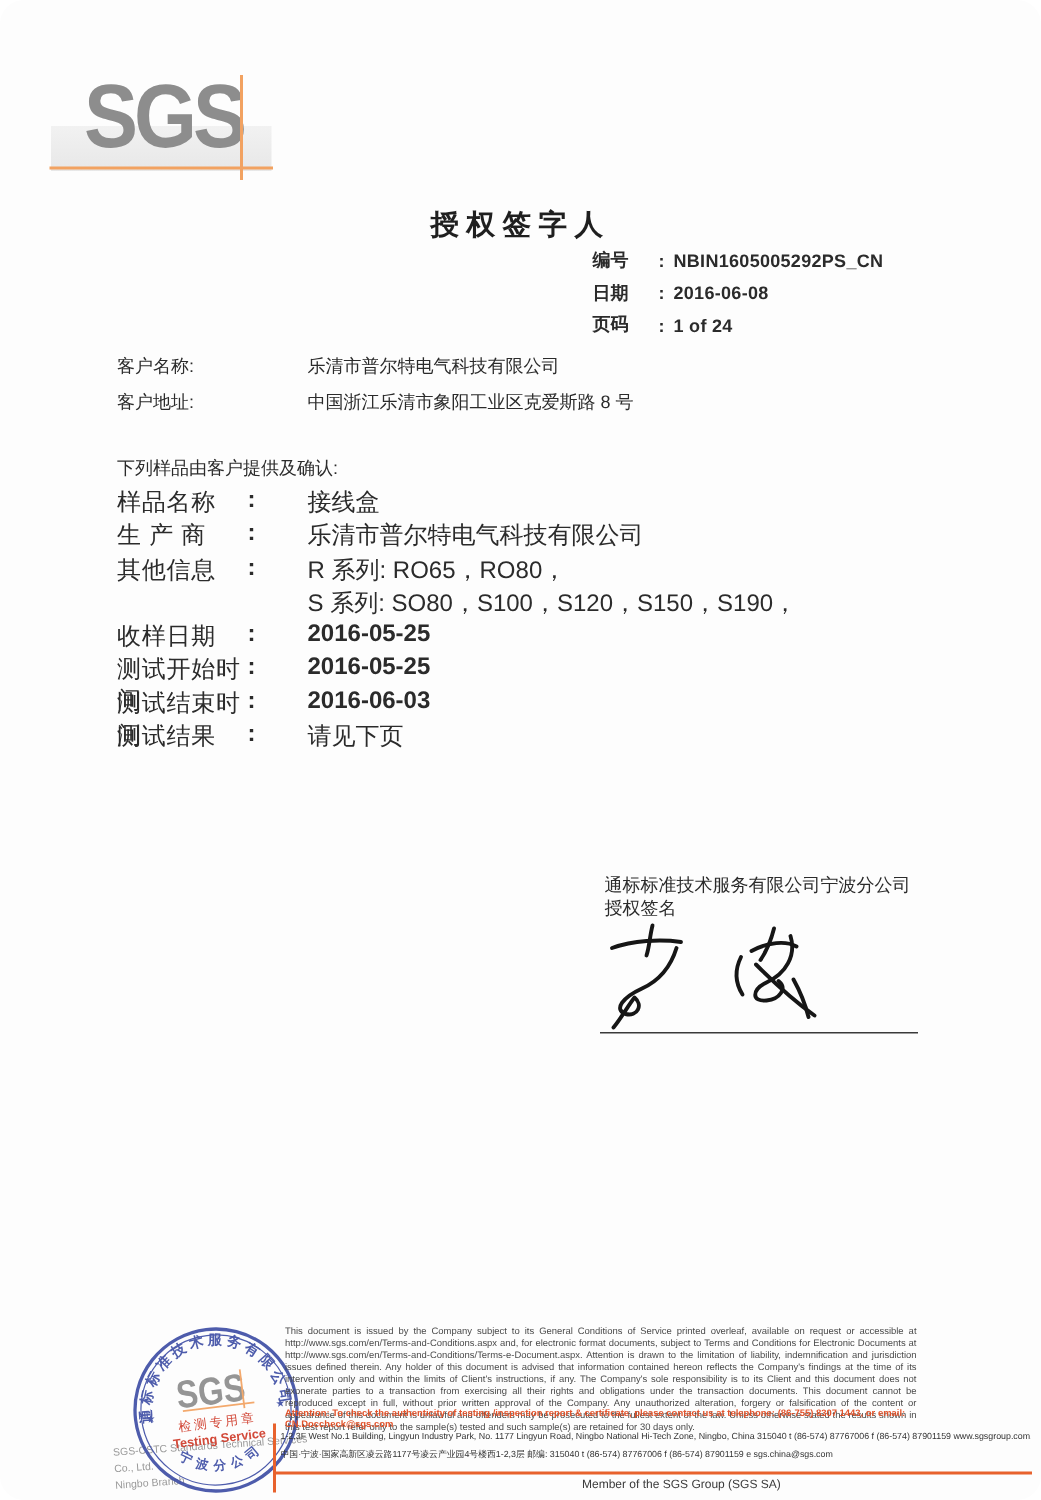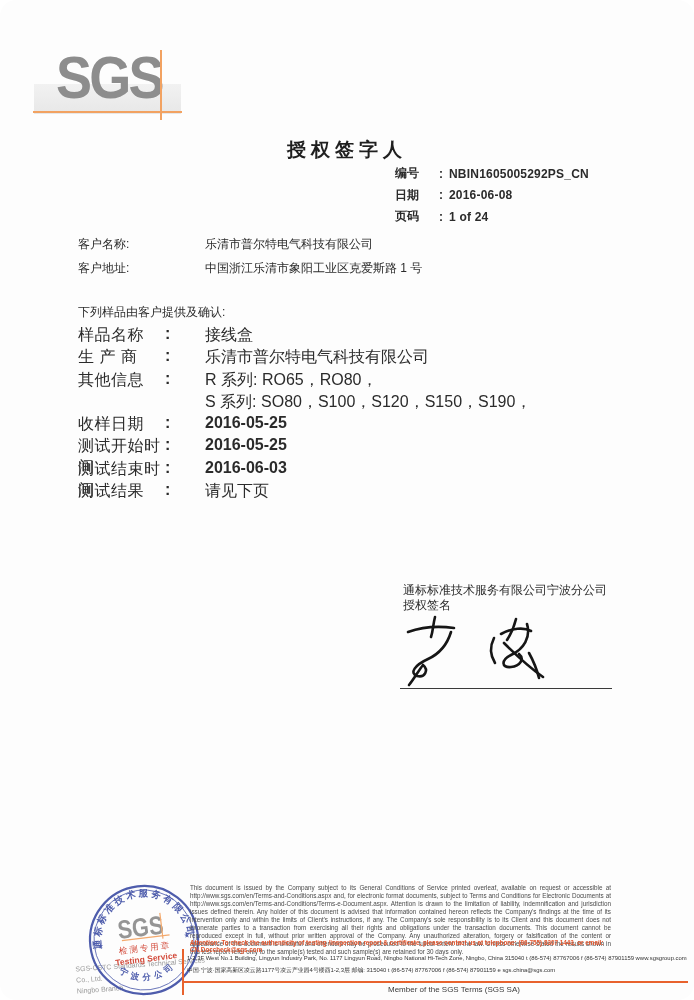--- a/index.html
+++ b/index.html
@@ -88,21 +88,21 @@
     </div>
   </div>
 
   <div class="client">
     <div class="c-row">
       <span>客户名称:</span>
       <span>乐清市普尔特电气科技有限公司</span>
     </div>
     <div class="c-row">
       <span>客户地址:</span>
-      <span>中国浙江乐清市象阳工业区克爱斯路 1 号</span>
+      <span>中国浙江乐清市象阳工业区克爱斯路 8 号</span>
     </div>
   </div>
 
   <div class="intro">下列样品由客户提供及确认:</div>
 
   <div class="sample">
     <div class="srow">
       <span class="s-label">样品名称</span>
       <span class="s-colon">:</span>
       <span class="s-val">接线盒</span>
@@ -193,15 +193,15 @@
     <text x="58" y="69" text-anchor="middle" font-size="8.5" fill="#cf3b2a" style="letter-spacing:2px">检测专用章</text>
     <text x="58" y="80" text-anchor="middle" font-size="8.5" font-weight="bold" fill="#cf3b2a">Testing Service</text>
   </svg>
 
   <div class="disclaimer">This document is issued by the Company subject to its General Conditions of Service printed overleaf, available on request or accessible at http://www.sgs.com/en/Terms-and-Conditions.aspx and, for electronic format documents, subject to Terms and Conditions for Electronic Documents at http://www.sgs.com/en/Terms-and-Conditions/Terms-e-Document.aspx. Attention is drawn to the limitation of liability, indemnification and jurisdiction issues defined therein. Any holder of this document is advised that information contained hereon reflects the Company's findings at the time of its intervention only and within the limits of Client's instructions, if any. The Company's sole responsibility is to its Client and this document does not exonerate parties to a transaction from exercising all their rights and obligations under the transaction documents. This document cannot be reproduced except in full, without prior written approval of the Company. Any unauthorized alteration, forgery or falsification of the content or appearance of this document is unlawful and offenders may be prosecuted to the fullest extent of the law. Unless otherwise stated the results shown in this test report refer only to the sample(s) tested and such sample(s) are retained for 30 days only.</div>
   <div class="attention">Attention: To check the authenticity of testing /inspection report &amp; certificate, please contact us at telephone: (86-755) 8307 1443, or email: CN.Doccheck@sgs.com</div>
   <div class="addr addr-en">1-2,3F West No.1 Building, Lingyun Industry Park, No. 1177 Lingyun Road, Ningbo National Hi-Tech Zone, Ningbo, China 315040   t  (86-574) 87767006   f  (86-574) 87901159   www.sgsgroup.com.cn</div>
   <div class="addr addr-cn">中国·宁波·国家高新区凌云路1177号凌云产业园4号楼西1-2,3层        邮编: 315040   t  (86-574) 87767006   f  (86-574) 87901159   e  sgs.china@sgs.com</div>
   <div class="f-vline"></div>
   <div class="f-hline"></div>
-  <div class="member">Member of the SGS Terms (SGS SA)</div>
+  <div class="member">Member of the SGS Group (SGS SA)</div>
 
 </div>
 
 </body></html>

